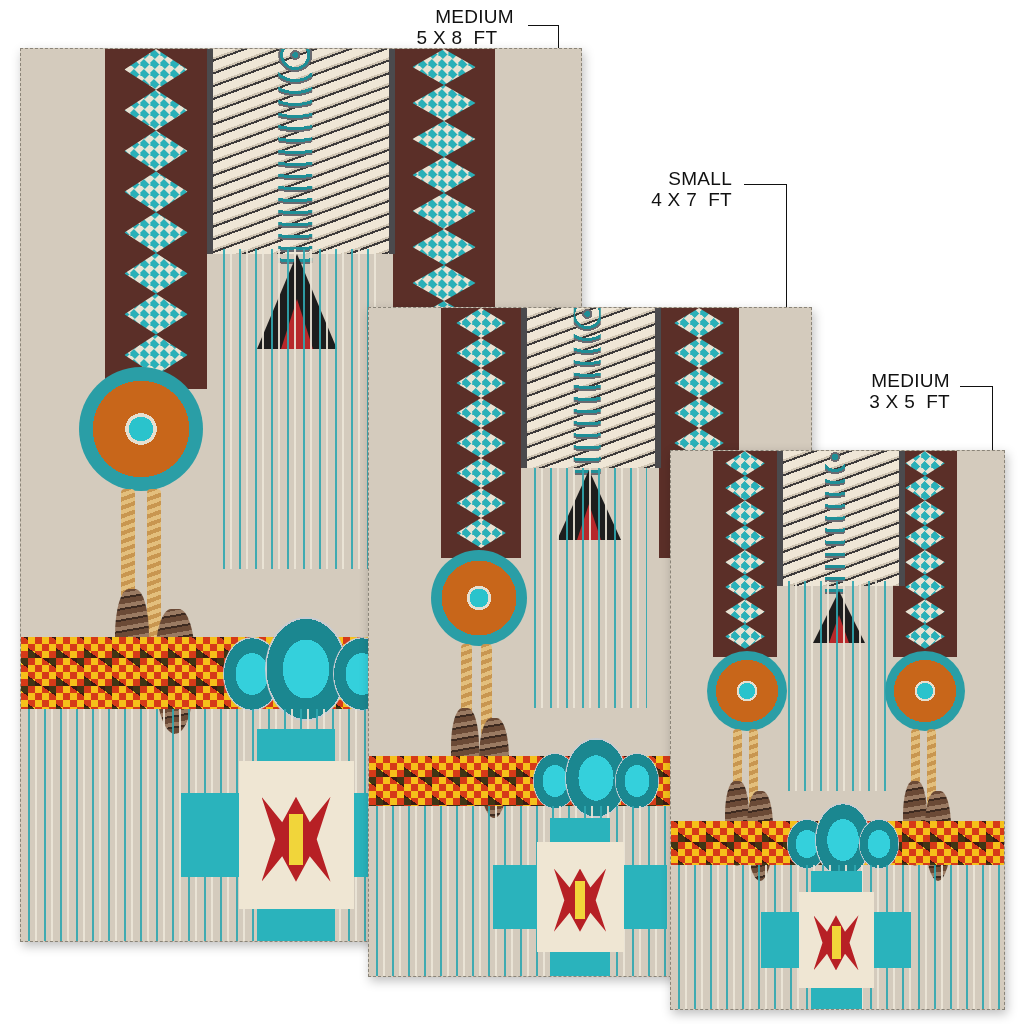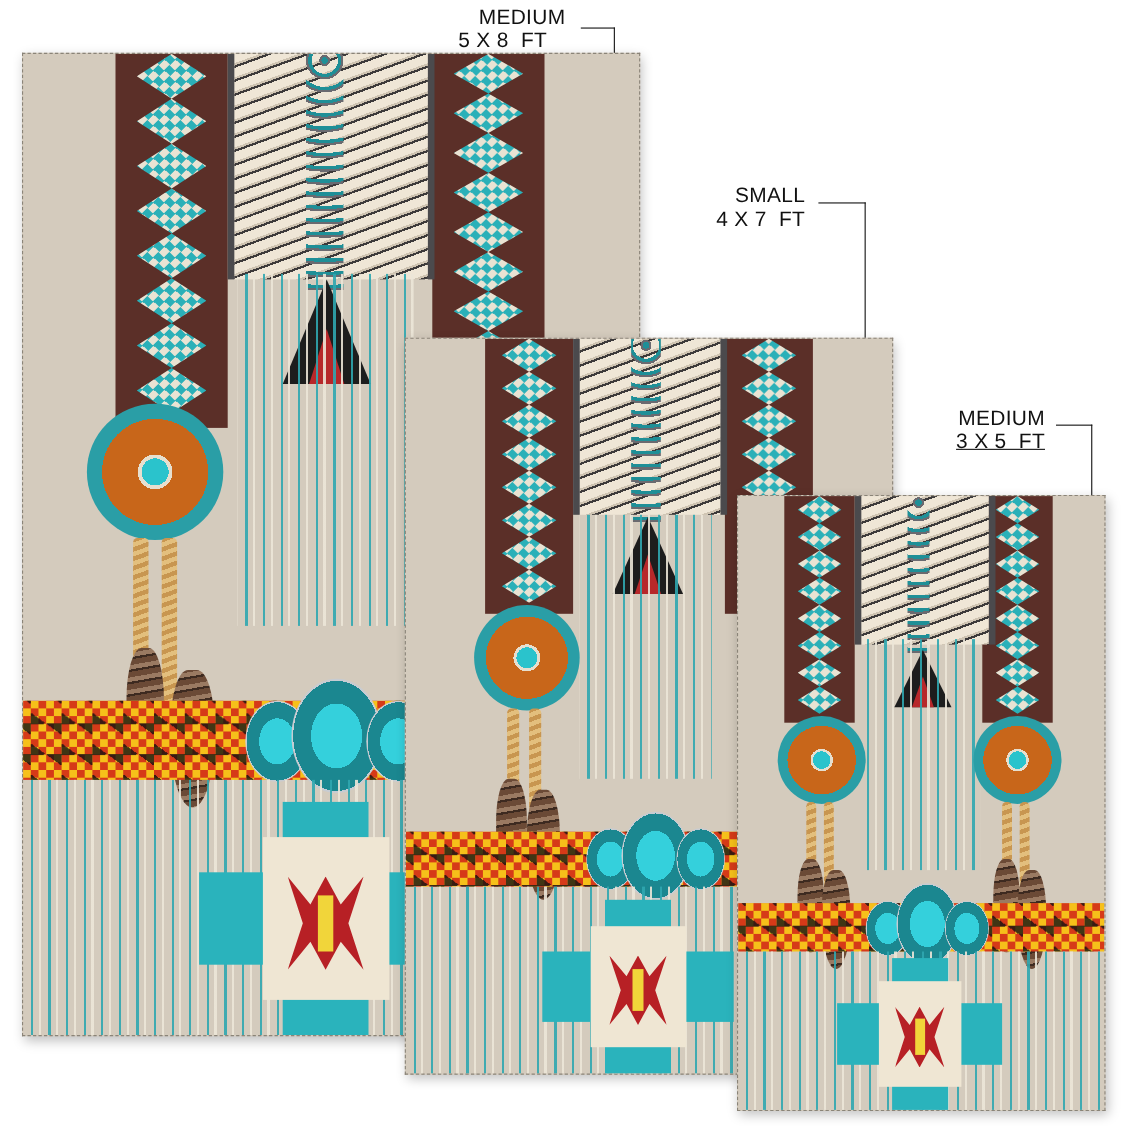--- a/index.html
+++ b/index.html
@@ -44,21 +44,21 @@
 <div class="leader" style="left:528px;top:25px;width:30px;height:23px;"></div>
 
 <div class="label" style="left:610px;top:168px;width:122px;">
   <div>SMALL</div>
   <div style="white-space:pre;">4 X 7  FT</div>
 </div>
 <div class="leader" style="left:744px;top:184px;width:42px;height:124px;"></div>
 
 <div class="label" style="left:840px;top:370px;width:110px;">
   <div>MEDIUM</div>
-  <div style="white-space:pre;text-decoration:underline;">3 X 5  FT</div>
+  <div style="white-space:pre;">3 X 5  FT</div>
 </div>
 <div class="leader" style="left:960px;top:386px;width:32px;height:64px;"></div>
 
 <div class="rug" style="left:20px;top:48px;width:560px;height:892px;">
   <div class="band" style="left:84px;width:102px;height:340px;">
       <div class="band-pattern"></div>
     </div>
   <div class="band" style="left:372px;width:102px;height:300px;">
       <div class="band-pattern"></div>
     </div>

